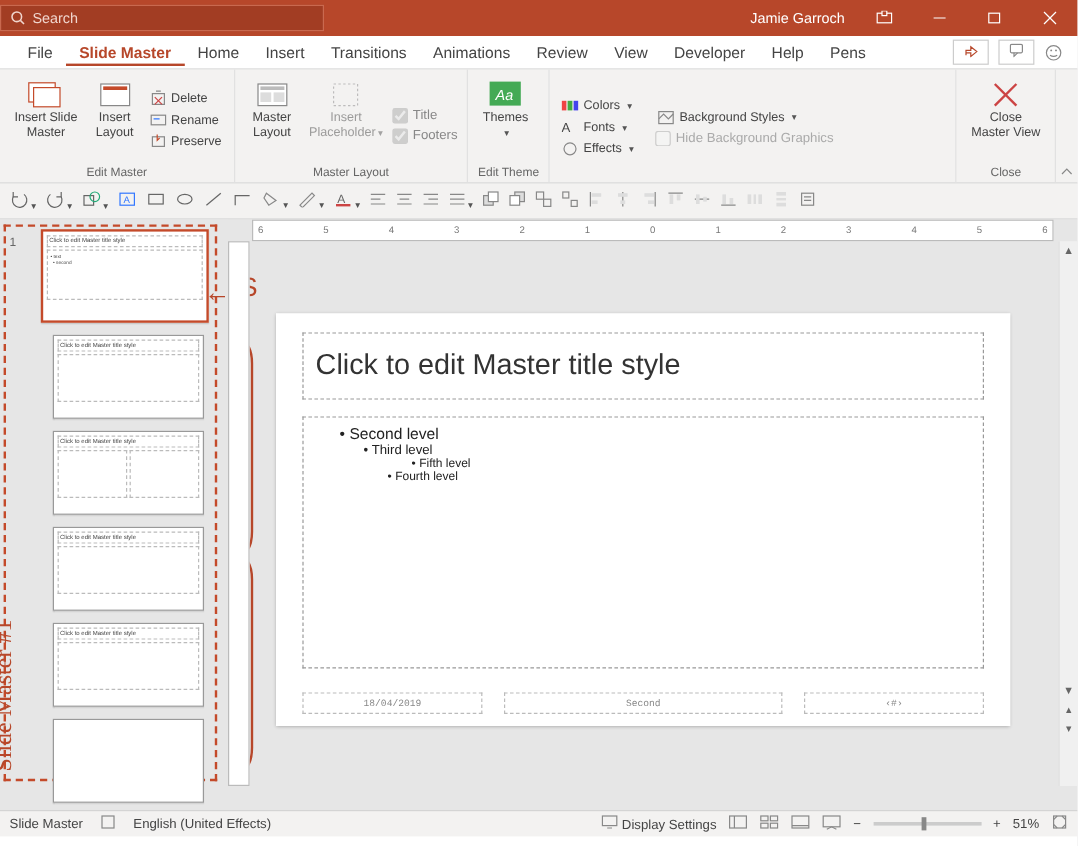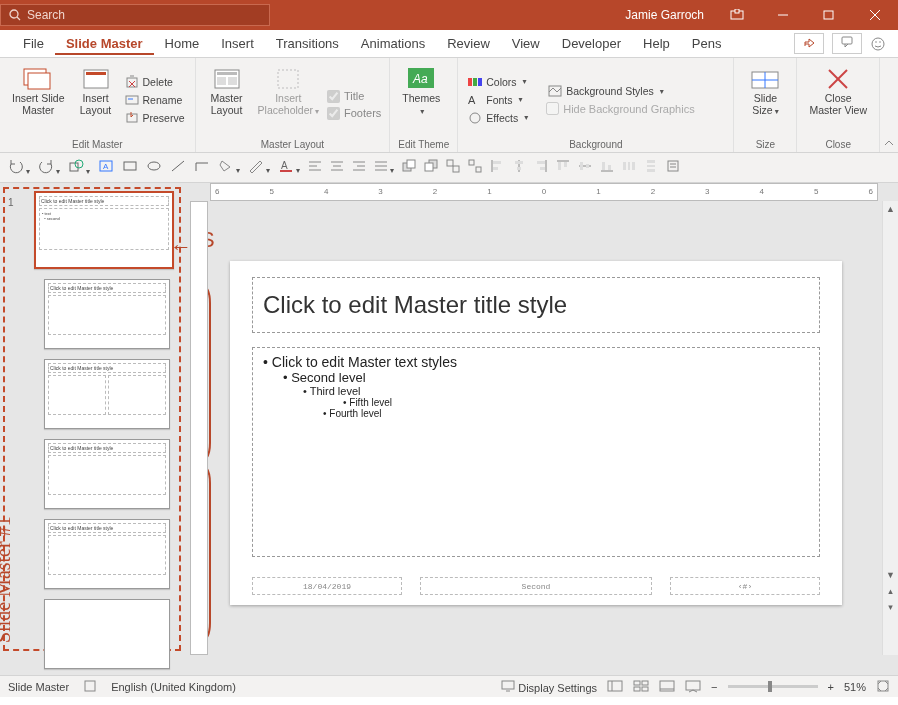--- a/index.html
+++ b/index.html
@@ -266,39 +266,22 @@
             </svg>
             <span>Background Styles</span>
             <span class="chev-down">▾</span>
           </div>
         <label class="chk-row" style="color:#aaa">
             <input type="checkbox" disabled="" style=""> 
             <span>Hide Background Graphics</span>
           </label>
       </div>
     </div>
-    <div class="grp-label">Background</div>
-  </div>
-
-  <div class="ribbon-group">
-    <div class="grp-content">
-      <div class="big-btn">
-        <div class="icon-box">
-            <svg width="30" height="24">
-              <rect x="2" y="4" width="26" height="16" fill="#fff" stroke="#888"></rect>
-              <line x1="2" y1="12" x2="28" y2="12" stroke="#37f"></line>
-              <line x1="15" y1="4" x2="15" y2="20" stroke="#37f"></line>
-            </svg>
-          </div>
-        <div class="lbl" style="white-space:pre-line"><span>Slide
-Size</span><span class="chev-down">▾</span></div>
-      </div>
-    </div>
-    <div class="grp-label">Size</div>
-  </div>
+  </div>
+
 
   <div class="ribbon-group">
     <div class="grp-content">
       <div class="big-btn">
         <div class="icon-box">
             <svg width="26" height="26">
               <line x1="4" y1="4" x2="22" y2="22" stroke="#c44" stroke-width="2"></line>
               <line x1="22" y1="4" x2="4" y2="22" stroke="#c44" stroke-width="2"></line>
             </svg>
           </div>
@@ -503,40 +486,39 @@
       <div style="position:absolute;bottom:40px;left:0;right:0;">
         <div class="sbtn">▼</div>
         <div class="sbtn">▴</div>
         <div class="sbtn">▾</div>
       </div>
     </div>
     <div class="canvas-area">
       <div class="slide">
         <div class="placeholder title-ph">Click to edit Master title style</div>
         <div class="placeholder body-ph">
-          <div>• <span>Click to edit Master text styles</span></div>
           <div style="padding-left:20px;font-size:13px">• <span>Second level</span></div>
           <div style="padding-left:40px;font-size:11px">• <span>Third level</span></div>
           <div style="padding-left:80px;font-size:10px">• <span>Fifth level</span></div>
           <div style="padding-left:60px;font-size:10px">• <span>Fourth level</span></div>
         </div>
         <div class="footer-ph" style="left:22px;width:150px;position:absolute">18/04/2019</div>
         <div class="footer-ph" style="left:190px;right:190px;position:absolute">Second</div>
         <div class="footer-ph" style="right:22px;width:150px;position:absolute">‹#›</div>
       </div>
     </div>
   </div>
 </div>
 
 <div class="status-bar">
   <span>Slide Master</span>
   <span><svg width="14" height="14">
         <rect x="2" y="2" width="10" height="10" fill="none" stroke="#888"></rect>
       </svg></span>
-  <span>English (United Kingdom)</span>
+  <span>English (United Effects)</span>
   <div class="right">
     <span><svg width="14" height="12">
           <rect x="1" y="1" width="12" height="8" fill="none" stroke="#888"></rect>
           <line x1="5" y1="11" x2="9" y2="11" stroke="#888"></line>
         </svg> <span>Display Settings</span></span>
     <span><svg width="16" height="14">
           <rect x="1" y="2" width="14" height="10" fill="none" stroke="#888"></rect>
           <line x1="5" y1="2" x2="5" y2="12" stroke="#888"></line>
         </svg></span>
     <span><svg width="16" height="14">

